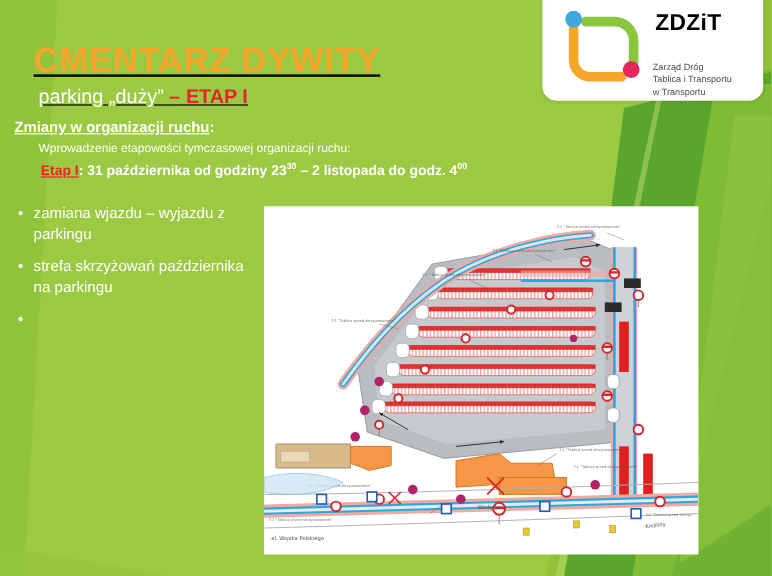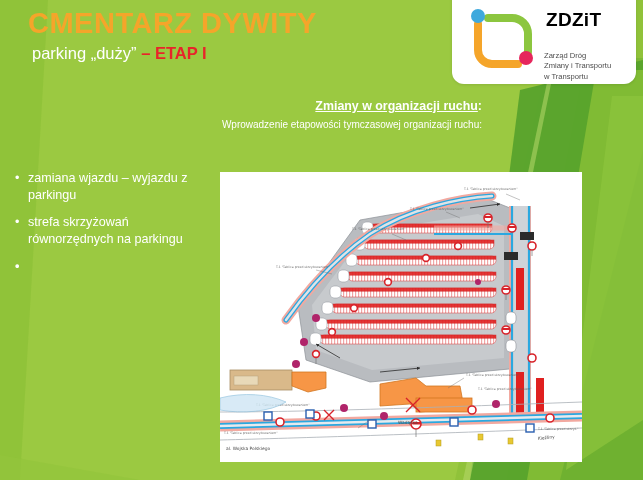--- a/index.html
+++ b/index.html
@@ -13,21 +13,21 @@
   #slide{
     position:absolute;inset:0;width:643px;height:480px;overflow:hidden;
     background:#9bc941;
   }
 
   
   .bg-layer{position:absolute;top:0;left:0;width:643px;height:480px;pointer-events:none;}
   .bg-layer svg{display:block;}
 
   
-  .title-block{position:absolute;left:28px;top:8px;width:400px;}
+  .title-block{position:absolute;left:28px;top:36px;width:400px;text-decoration:underline;}
   .main-title{
     font-size:29px;font-weight:bold;color:#f5a52a;
     letter-spacing:.5px;line-height:1.05;margin:0;
     white-space:nowrap;
   }
   .sub-title{
     margin:6px 0 0 4px;font-size:16.5px;line-height:1.1;white-space:nowrap;
   }
   .sub-title .st-white{color:#ffffff;font-weight:normal;}
   .sub-title .st-red{color:#e8242a;font-weight:bold;}
@@ -42,21 +42,21 @@
   .logo-mark{position:absolute;left:14px;top:22px;width:72px;height:66px;}
   .logo-text{position:absolute;left:92px;top:22px;width:90px;}
   .logo-acr{
     font-size:19px;font-weight:bold;color:#000000;letter-spacing:.3px;
     line-height:1;margin:2px;
   }
   .logo-lines{margin:22px 0 0 0;font-size:7.6px;color:#4d4d4d;line-height:1.38;}
   .logo-lines div{white-space:nowrap;}
 
   
-  .intro{position:absolute;left:12px;top:99px;width:470px;color:#ffffff;text-align:right;}
+  .intro{position:absolute;left:12px;top:99px;width:470px;color:#ffffff;}
   .intro-head{
     font-size:12.4px;font-weight:bold;line-height:1.2;margin:0;
   }
   .intro-head .u{text-decoration:underline;}
   .intro-sub{
     font-size:10px;font-weight:normal;line-height:1.2;margin:5px 0 0 20px;
   }
   .intro-stage{
     font-size:11.6px;font-weight:bold;line-height:1.2;margin:5px 0 0 22px;
     white-space:nowrap;
@@ -126,34 +126,35 @@
 
         <circle cx="12" cy="8" r="7" fill="#3fa9dd"></circle>
 
         <circle cx="60" cy="50" r="7" fill="#e6265c"></circle>
       </svg>
     </div>
     <div class="logo-text">
       <p class="logo-acr">ZDZiT</p>
       <div class="logo-lines">
         <div>Zarząd Dróg</div>
-        <div>Zmiany i Transportu</div>
+        <div>Tablica i Transportu</div>
         <div>w Transportu</div>
       </div>
     </div>
   </div>
 
   <div class="intro">
     <p class="intro-head"><span class="u">Zmiany w organizacji ruchu</span><span>:</span></p>
     <p class="intro-sub">Wprowadzenie etapowości tymczasowej organizacji ruchu:</p>
+    <p class="intro-stage"><span class="stage-red">Etap I</span><span>:</span><span> 31 października od godziny 23</span><sup>30</sup><span> – 2 listopada do godz. 4</span><sup>00</sup></p>
   </div>
 
   <ul class="bullets">
     <li><span class="dot">•</span><span>zamiana wjazdu – wyjazdu z parkingu</span></li>
-    <li><span class="dot">•</span><span>strefa skrzyżowań równorzędnych na parkingu</span></li>
+    <li><span class="dot">•</span><span>strefa skrzyżowań października na parkingu</span></li>
     <li class="emph"><span class="dot">•</span></li>
   </ul>
 
   <div class="map-panel">
     <svg width="362" height="290" viewBox="0 0 362 290" xmlns="http://www.w3.org/2000/svg">
       <defs>
         <pattern id="bayHatch" width="3" height="3" patternUnits="userSpaceOnUse">
           <rect width="3" height="3" fill="#ffffff"></rect>
           <rect width="1.2" height="3" fill="#f0a6a6"></rect>
         </pattern>

